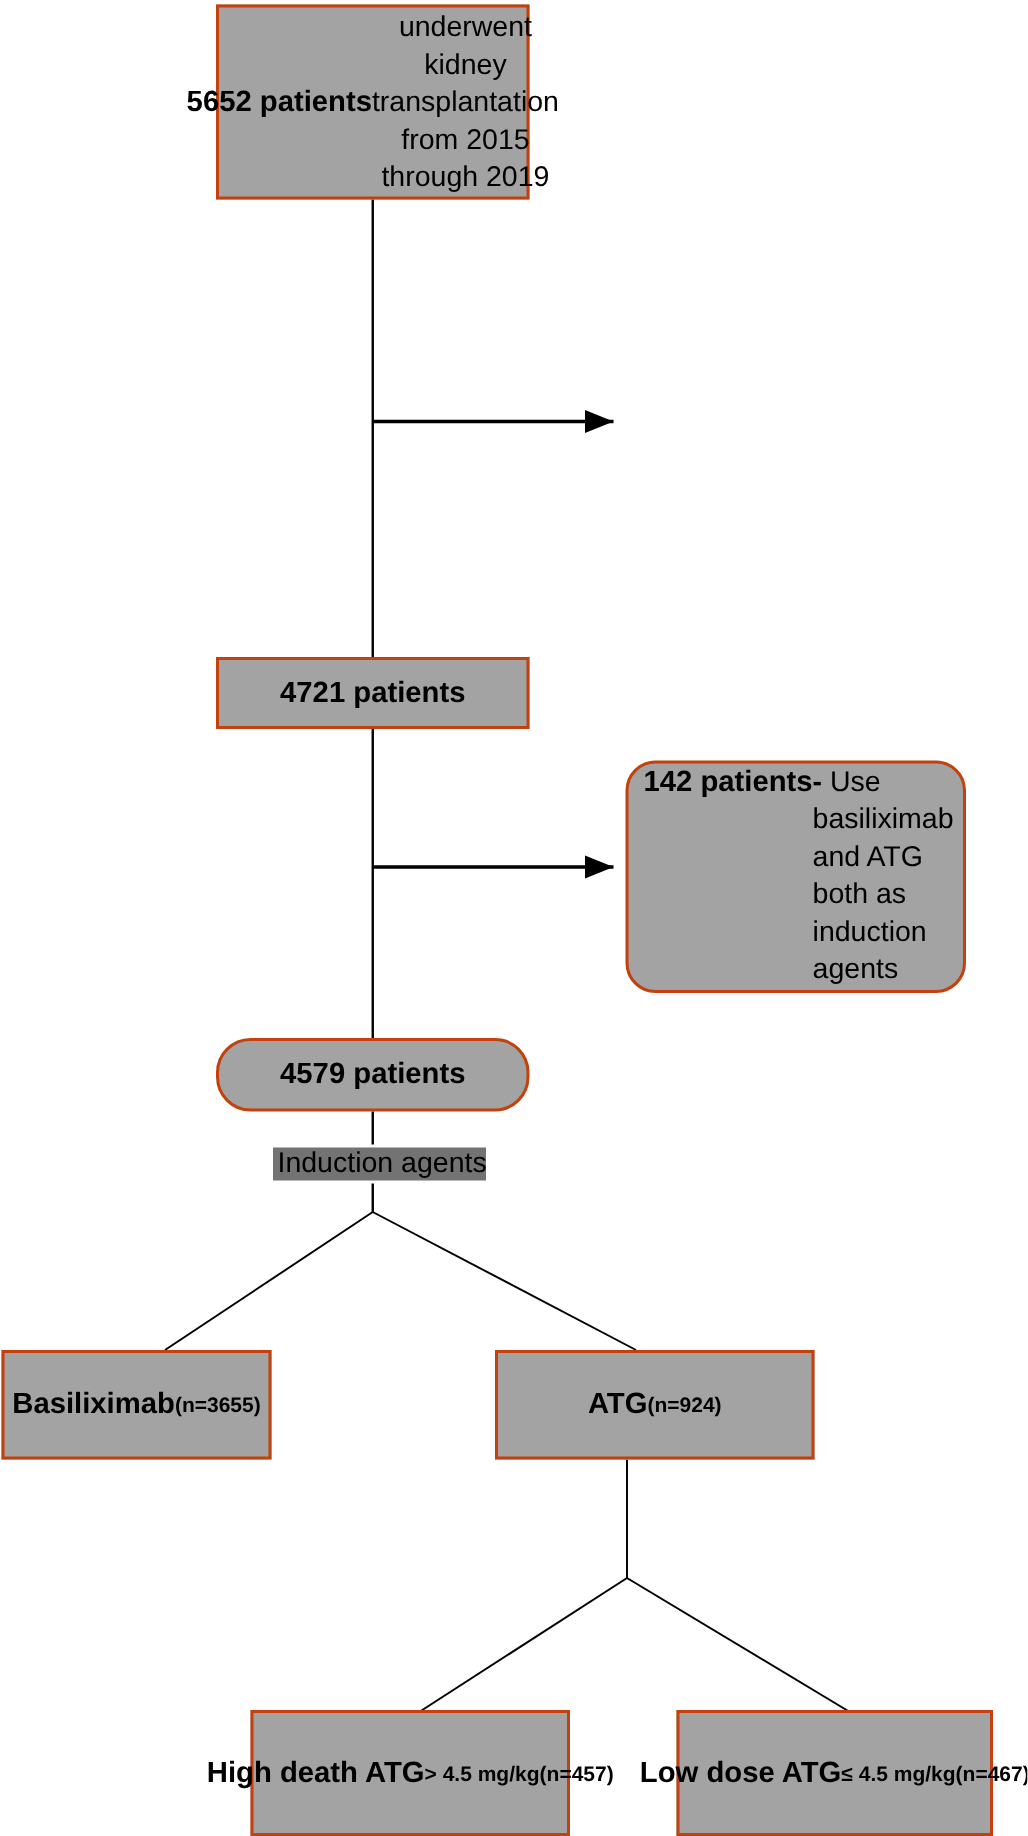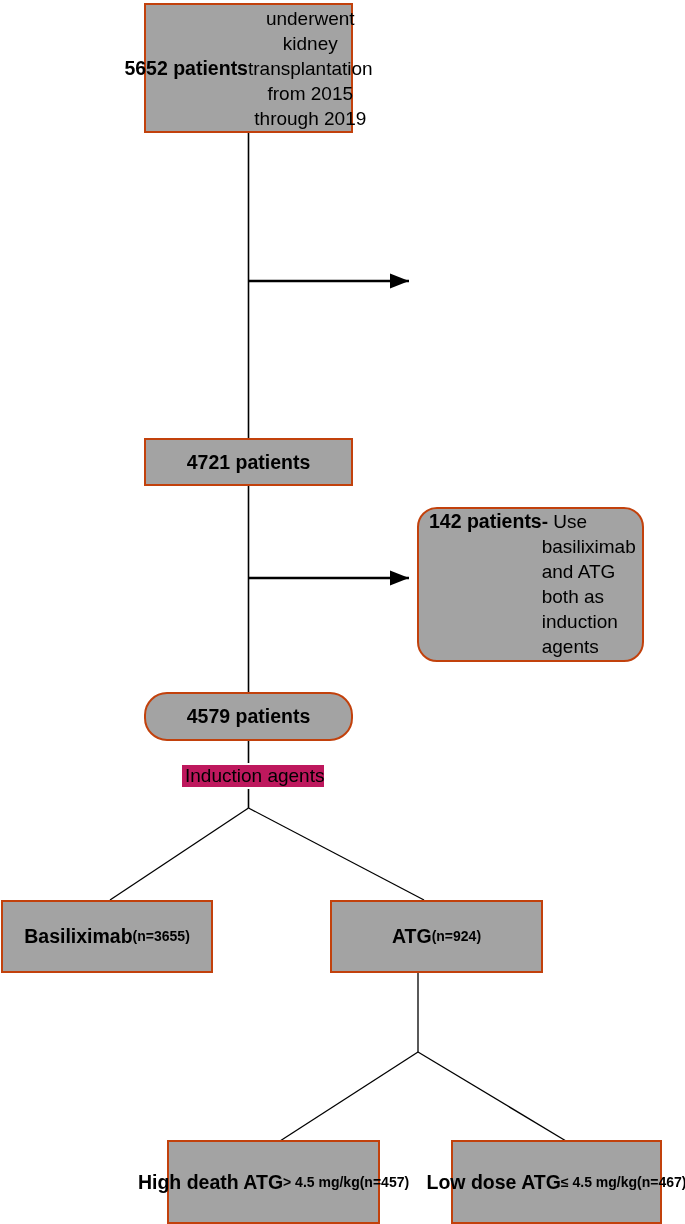--- a/index.html
+++ b/index.html
@@ -56,21 +56,21 @@
   .dash {
     font-weight: bold;
   }
   .plain-label {
     position: absolute;
     font-size: 19px;
     line-height: 22px;
     font-weight: normal;
     white-space: nowrap;
     z-index: 2;
-    background: #be185d;
+    background: #737373;
     padding: 0 3px;
   }
   svg.edges {
     position: absolute;
     left: 0;
     top: 0;
     width: 685px;
     height: 1224px;
     z-index: 1;
     pointer-events: none;
@@ -120,21 +120,21 @@
     <div class="line-b">142 patients</div>
     <div class="wrapline" style="white-space:normal; width:208px;"><span class="dash">-</span><span> Use basiliximab and ATG both as induction agents</span></div>
   </div>
 
   <div class="node center" style="left:144px; top:692px; width:209px; height:49px;border-radius:23px;">
     <div class="line-b">4579 patients</div>
   </div>
 
   <div class="plain-label" style="left:182px; top:765px; width:136px; text-align:center;">Induction agents</div>
 
-  <div class="node center" style="left:1px; top:900px; width:212px; height:73px;">
+  <div class="node center" style="left:1px; top:900px; width:180px; height:73px;">
     <div class="line-b">Basiliximab</div>
     <div class="line-n">(n=3655)</div>
   </div>
 
   <div class="node center" style="left:312px; top:900px; width:213px; height:73px;margin-left:18px;">
     <div class="line-b">ATG</div>
     <div class="line-n">(n=924)</div>
   </div>
 
   <div class="node center" style="left:167px; top:1140px; width:213px; height:84px;">

